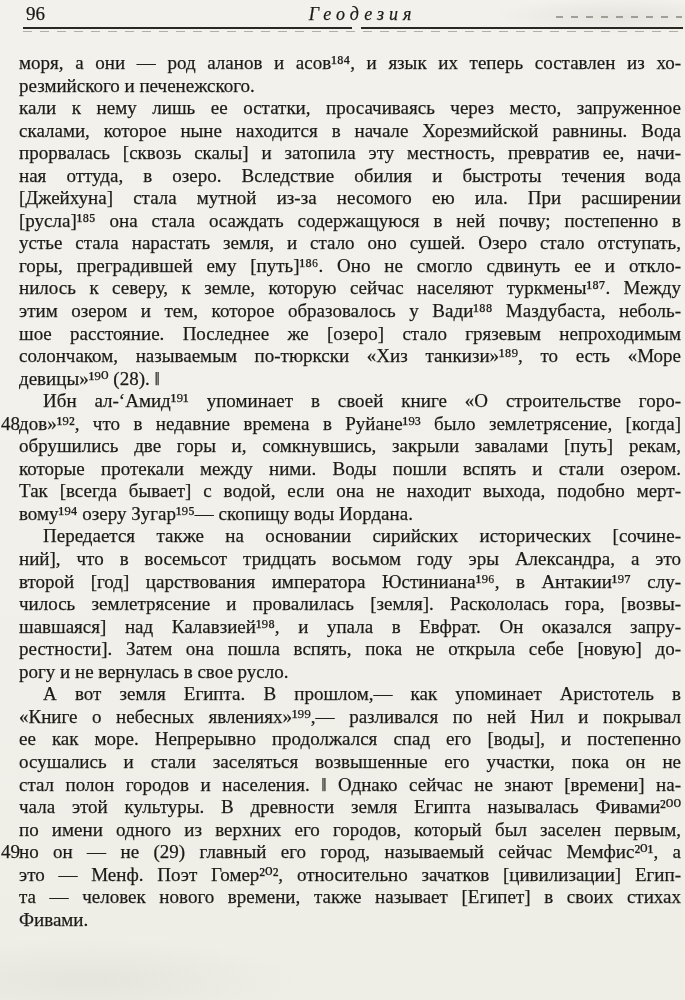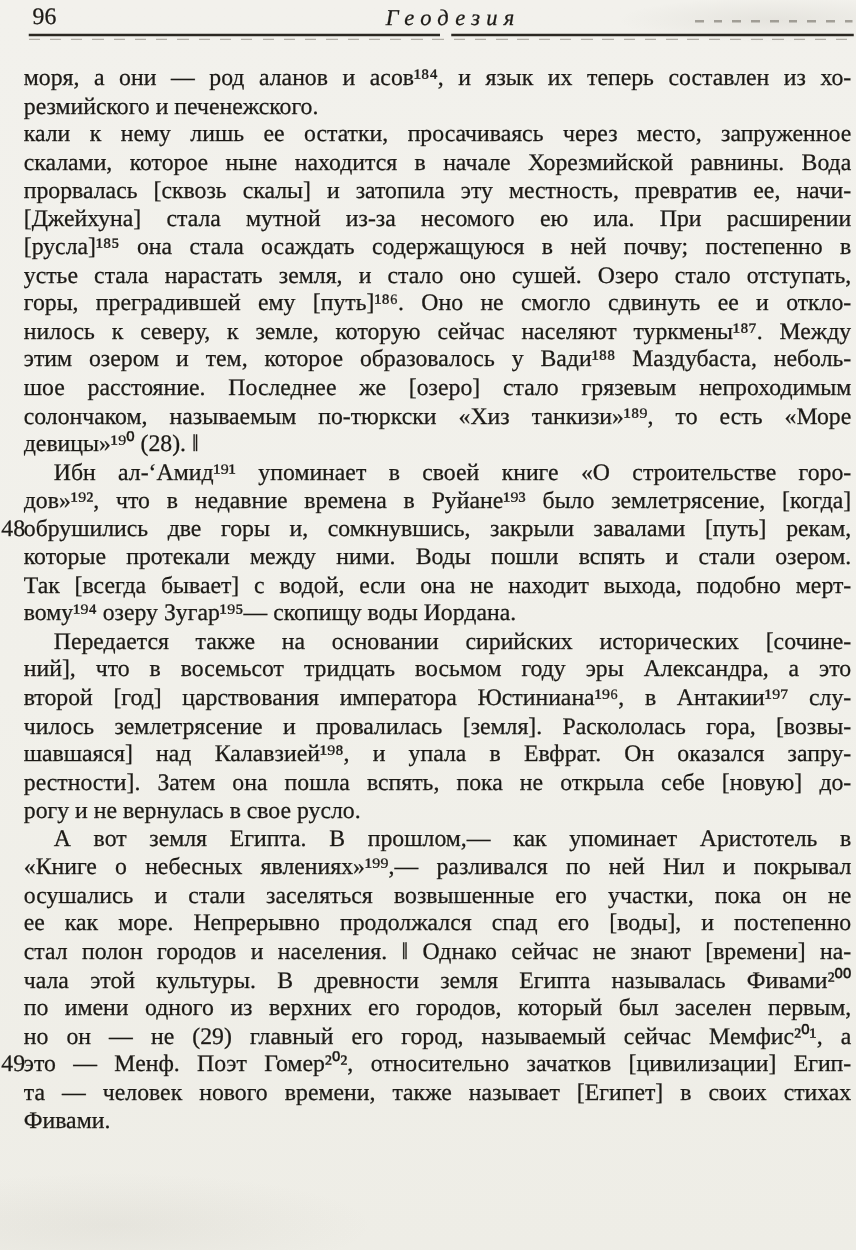--- a/index.html
+++ b/index.html
@@ -10,21 +10,20 @@
   }
   .page {
     position: relative;
     width: 685px; height: 1000px;
     overflow: hidden;
     color: #1c1a16;
     background:
       radial-gradient(ellipse 180px 26px at 620px 16px, rgba(120,113,100,0.10), rgba(120,113,100,0) 70%),
       radial-gradient(ellipse 300px 60px at 90px 980px, rgba(120,113,100,0.07), rgba(120,113,100,0) 70%),
       linear-gradient(180deg, #f2f1ec 0%, #f1f0ea 55%, #eeede6 100%);
-    font-family: Liberation Serif, serif;
     -webkit-text-stroke: 0.25px rgba(28,26,22,0.85);
   }
   .pagenum {
     position: absolute; left: 26px; top: 3px;
     font-size: 19px; line-height: 22px;
   }
   .running-title {
     position: absolute; left: 0; right: 0; top: 3px;
     text-align: center;
     font-style: italic;
@@ -71,20 +70,21 @@
   <div class="rule rule-left"></div>
   <div class="rule rule-right"></div>
   <div class="rule-shadow"></div>
   <div class="artifact-dashes"></div>
   <div class="text-block">
       <div class="line">моря, а они — род аланов и асов¹⁸⁴, и язык их теперь составлен из хо-</div>
       <div class="line para-end">резмийского и печенежского.</div>
       <div class="line">кали к нему лишь ее остатки, просачиваясь через место, запруженное</div>
       <div class="line">скалами, которое ныне находится в начале Хорезмийской равнины. Вода</div>
       <div class="line">прорвалась [сквозь скалы] и затопила эту местность, превратив ее, начи-</div>
+      <div class="line">ная оттуда, в озеро. Вследствие обилия и быстроты течения вода</div>
       <div class="line">[Джейхуна] стала мутной из-за несомого ею ила. При расширении</div>
       <div class="line">[русла]¹⁸⁵ она стала осаждать содержащуюся в ней почву; постепенно в</div>
       <div class="line">устье стала нарастать земля, и стало оно сушей. Озеро стало отступать,</div>
       <div class="line">горы, преградившей ему [путь]¹⁸⁶. Оно не смогло сдвинуть ее и откло-</div>
       <div class="line">нилось к северу, к земле, которую сейчас населяют туркмены¹⁸⁷. Между</div>
       <div class="line">этим озером и тем, которое образовалось у Вади¹⁸⁸ Маздубаста, неболь-</div>
       <div class="line">шое расстояние. Последнее же [озеро] стало грязевым непроходимым</div>
       <div class="line">солончаком, называемым по-тюркски «Хиз танкизи»¹⁸⁹, то есть «Море</div>
       <div class="line para-end">девицы»¹⁹⁰ (28). ‖</div>
       <div class="line indent">Ибн ал-‘Амид¹⁹¹ упоминает в своей книге «О строительстве горо-</div>
@@ -95,22 +95,22 @@
       <div class="line para-end">вому¹⁹⁴ озеру Зугар¹⁹⁵— скопищу воды Иордана.</div>
       <div class="line indent">Передается также на основании сирийских исторических [сочине-</div>
       <div class="line">ний], что в восемьсот тридцать восьмом году эры Александра, а это</div>
       <div class="line">второй [год] царствования императора Юстиниана¹⁹⁶, в Антакии¹⁹⁷ слу-</div>
       <div class="line">чилось землетрясение и провалилась [земля]. Раскололась гора, [возвы-</div>
       <div class="line">шавшаяся] над Калавзией¹⁹⁸, и упала в Евфрат. Он оказался запру-</div>
       <div class="line">рестности]. Затем она пошла вспять, пока не открыла себе [новую] до-</div>
       <div class="line para-end">рогу и не вернулась в свое русло.</div>
       <div class="line indent">А вот земля Египта. В прошлом,— как упоминает Аристотель в</div>
       <div class="line">«Книге о небесных явлениях»¹⁹⁹,— разливался по ней Нил и покрывал</div>
+      <div class="line">ее как море. Непрерывно продолжался спад его [воды], и постепенно</div>
       <div class="line">осушались и стали заселяться возвышенные его участки, пока он не</div>
-      <div class="line">ее как море. Непрерывно продолжался спад его [воды], и постепенно</div>
       <div class="line">стал полон городов и населения. ‖ Однако сейчас не знают [времени] на-</div>
       <div class="line">чала этой культуры. В древности земля Египта называлась Фивами²⁰⁰</div>
       <div class="line">по имени одного из верхних его городов, который был заселен первым,</div>
       <div class="line">но он — не (29) главный его город, называемый сейчас Мемфис²⁰¹, а</div>
       <div class="line">это — Менф. Поэт Гомер²⁰², относительно зачатков [цивилизации] Егип-</div>
       <div class="line">та — человек нового времени, также называет [Египет] в своих стихах</div>
       <div class="line para-end">Фивами.</div>
     </div>
 <div class="margin-num" style="top: 412.8px;">48</div>
     <div class="margin-num" style="top: 841.25px; text-align: center;">49</div>

